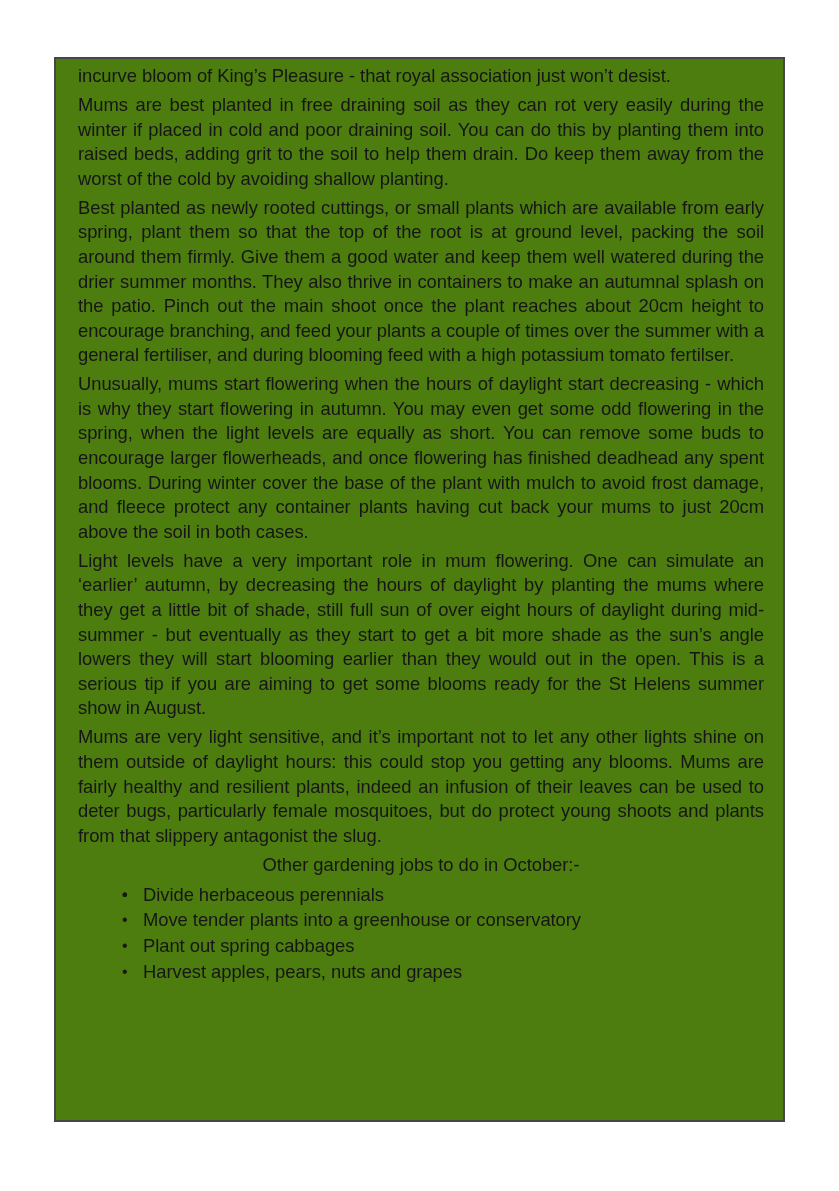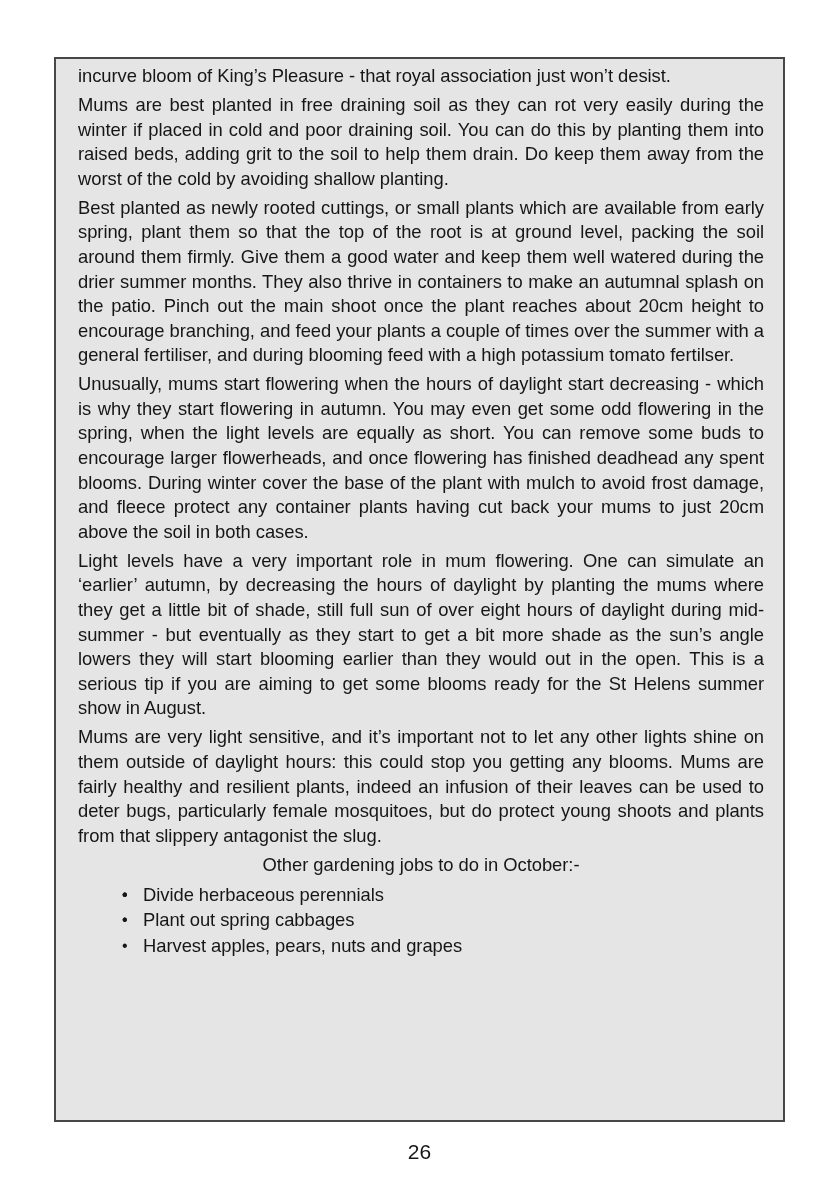--- a/index.html
+++ b/index.html
@@ -27,21 +27,21 @@
 
   
   #frame {
     position: absolute;
     left: 54px;
     top: 57px;
     width: 731px;
     height: 1065px;
     border: 2px solid #474747;
     box-sizing: border-box;
-    background: #e5e5e5;
+    background: #4d7c0f;
   }
 
   #article {
     position: absolute;
     left: 22px;
     top: 5px;
     width: 686px;
     font-size: 18.4px;
     line-height: 24.6px;
     letter-spacing: -0.05px;
@@ -120,30 +120,30 @@
         </li>
         <li>
           <span class="bullet">•</span>
         </li>
         <li>
           <span class="bullet">•</span>
           <span>Divide herbaceous perennials</span>
         </li>
         <li>
           <span class="bullet">•</span>
+          <span>Move tender plants into a greenhouse or conservatory</span>
         </li>
         <li>
           <span class="bullet">•</span>
           <span>Plant out spring cabbages</span>
         </li>
         <li>
           <span class="bullet">•</span>
           <span>Harvest apples, pears, nuts and grapes</span>
         </li>
       </ul>
 
 
     </div>
   </div>
 
-  <div id="page-number">26</div>
 
 </div>
 
 </body></html>

